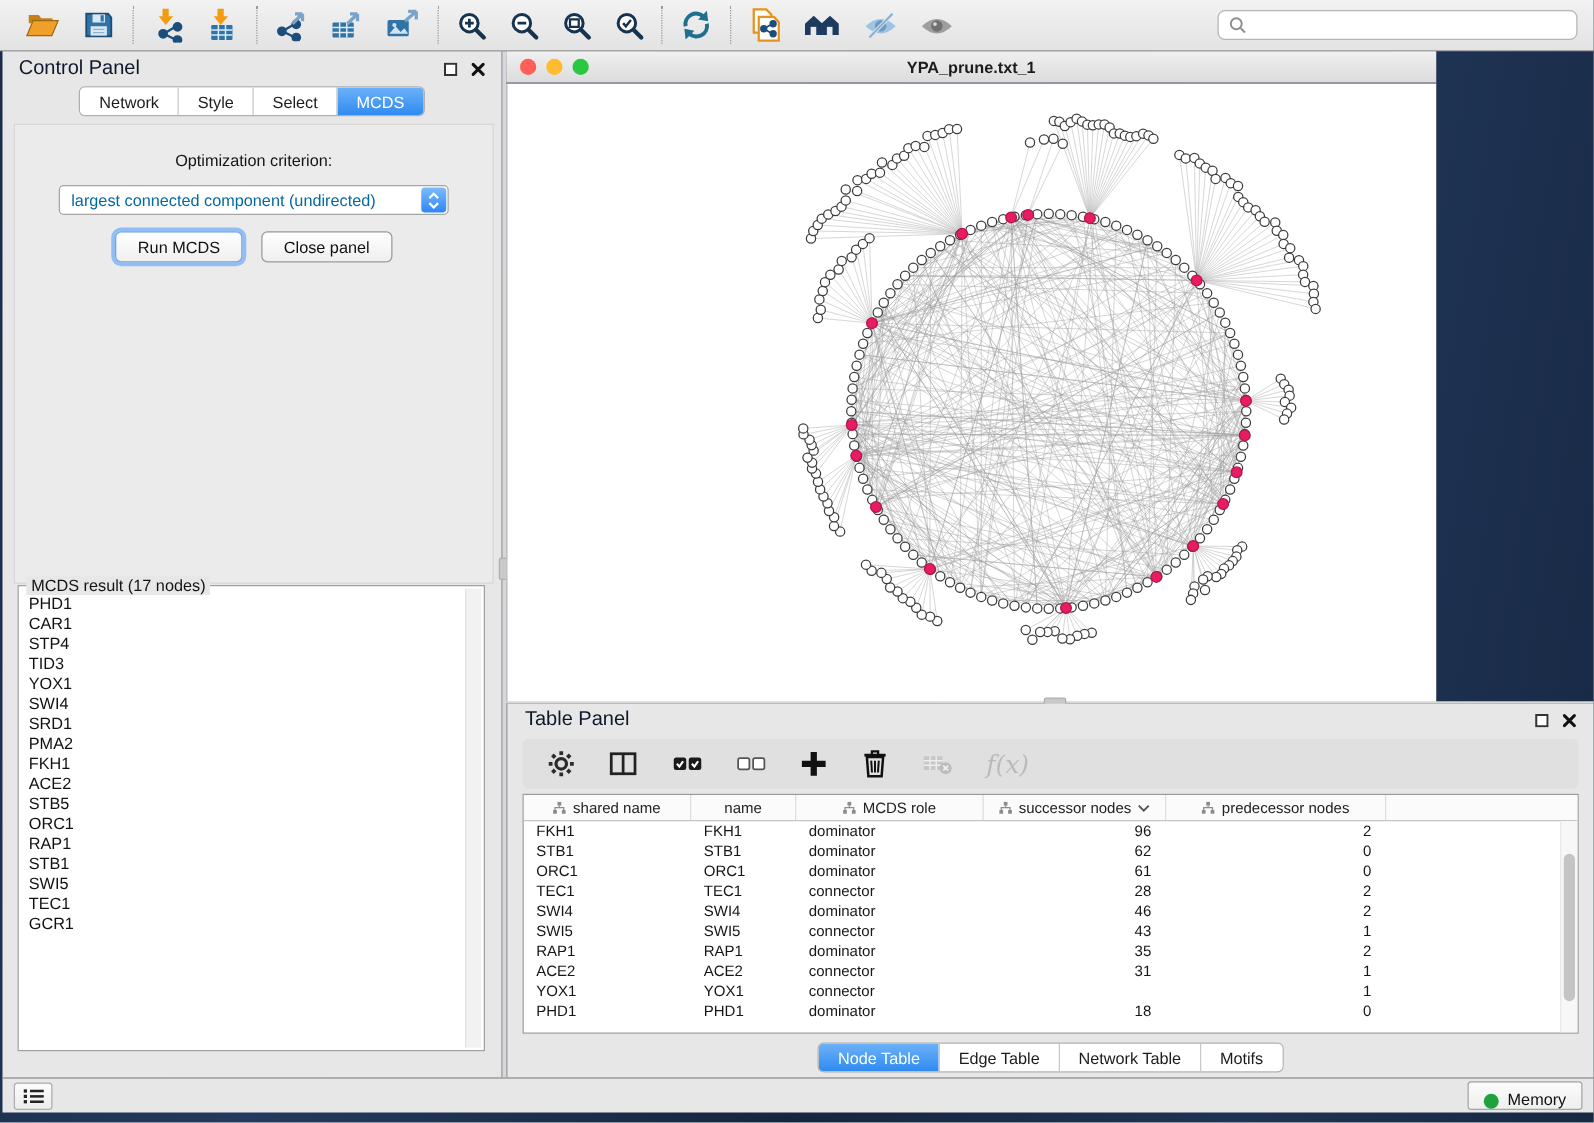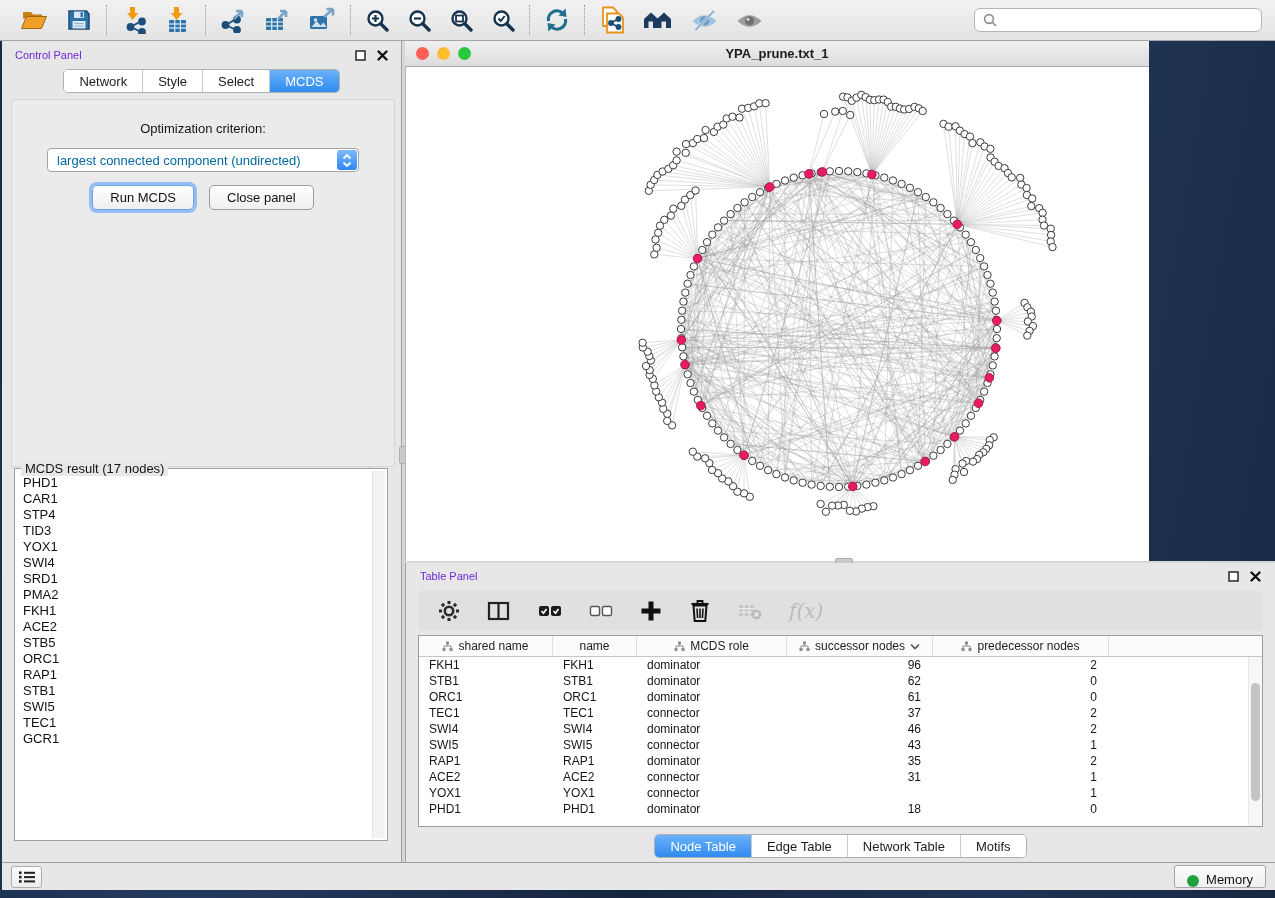--- a/index.html
+++ b/index.html
@@ -16,21 +16,21 @@
   .tgroup{display:flex;align-items:center;gap:16px;padding:0 13px;}
   .tsep{width:0;height:30px;border-left:1px dotted #999;}
   .tbtn{background:none;border:none;padding:1px;margin:0;display:flex;cursor:pointer;}
   .search{position:absolute;right:13px;top:8px;width:288px;height:24px;box-sizing:border-box;
     border:1px solid #b5b5b5;border-radius:6px;background:#fff;display:flex;align-items:center;padding-left:8px;gap:6px;}
   .search input{border:none;outline:none;flex:1;font-size:13px;background:transparent;font-family:inherit;}
   
   .control-panel{position:absolute;left:2px;top:41px;width:400px;height:821px;box-sizing:border-box;
     background:#e7e7e7;border-right:1px solid #9f9f9f;}
   .cp-header{height:28px;display:flex;align-items:center;justify-content:space-between;padding:0 13px;}
-  .panel-title{font-size:11px;color:#6d28d9;text-align:center;}
+  .panel-title{font-size:16px;color:#0f172a;text-align:center;}
   .win-icons{display:flex;gap:11px;align-items:center;}
   .win-icons span{display:flex;cursor:pointer;}
   .seg{display:inline-flex;border:1px solid #b0b0b0;border-radius:5px;overflow:hidden;background:#fff;height:22px;}
   .segwrap{display:flex;justify-content:center;}
   .seg button{border:none;background:#fff;padding:0 15px;font-size:13px;color:#1c1c1c;cursor:pointer;
     border-left:1px solid #c9c9c9;font-family:inherit;height:22px;}
   .seg button:first-child{border-left:none;}
   .seg button.active{background:linear-gradient(#6cb1f9,#2f8bf0);color:#fff;}
   .cp-body{position:absolute;left:9px;top:58px;width:382px;height:366px;background:#ebebeb;border:1px solid #d6d6d6;}
   .criterion-label{text-align:center;margin-top:21px;font-size:13px;color:#141414;}
@@ -1406,21 +1406,21 @@
             <div class="td l" style="width: 134px;">ORC1</div>
             <div class="td l" style="width: 84px;">ORC1</div>
             <div class="td l" style="width: 150px;">dominator</div>
             <div class="td r" style="width: 146px;">61</div>
             <div class="td r" style="width: 176px;">0</div>
           </div>
           <div class="tr">
             <div class="td l" style="width: 134px;">TEC1</div>
             <div class="td l" style="width: 84px;">TEC1</div>
             <div class="td l" style="width: 150px;">connector</div>
-            <div class="td r" style="width: 146px;">37</div>
+            <div class="td r" style="width: 146px;">28</div>
             <div class="td r" style="width: 176px;">2</div>
           </div>
           <div class="tr">
             <div class="td l" style="width: 134px;">SWI4</div>
             <div class="td l" style="width: 84px;">SWI4</div>
             <div class="td l" style="width: 150px;">dominator</div>
             <div class="td r" style="width: 146px;">46</div>
             <div class="td r" style="width: 176px;">2</div>
           </div>
           <div class="tr">

